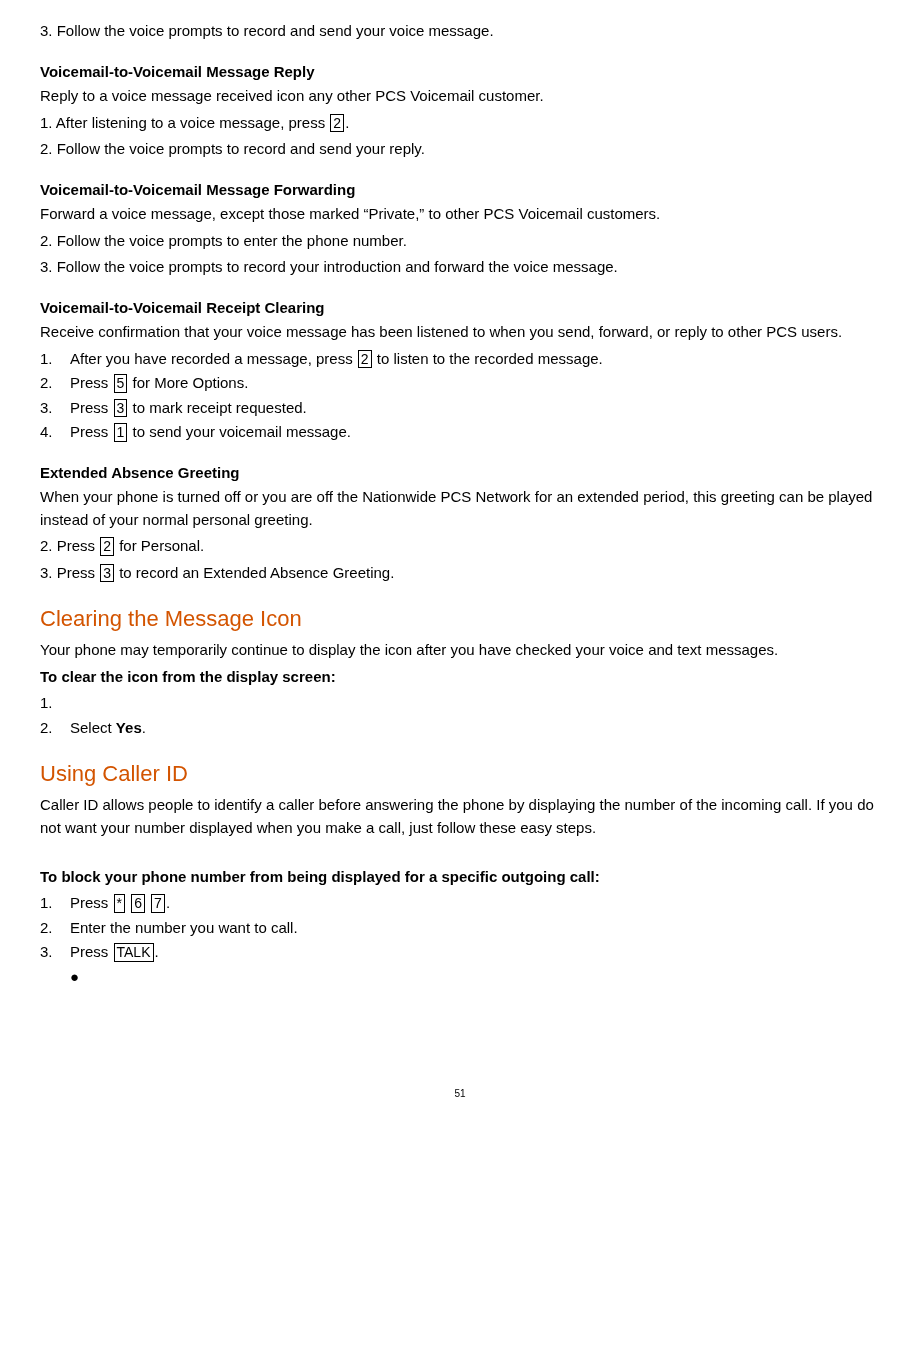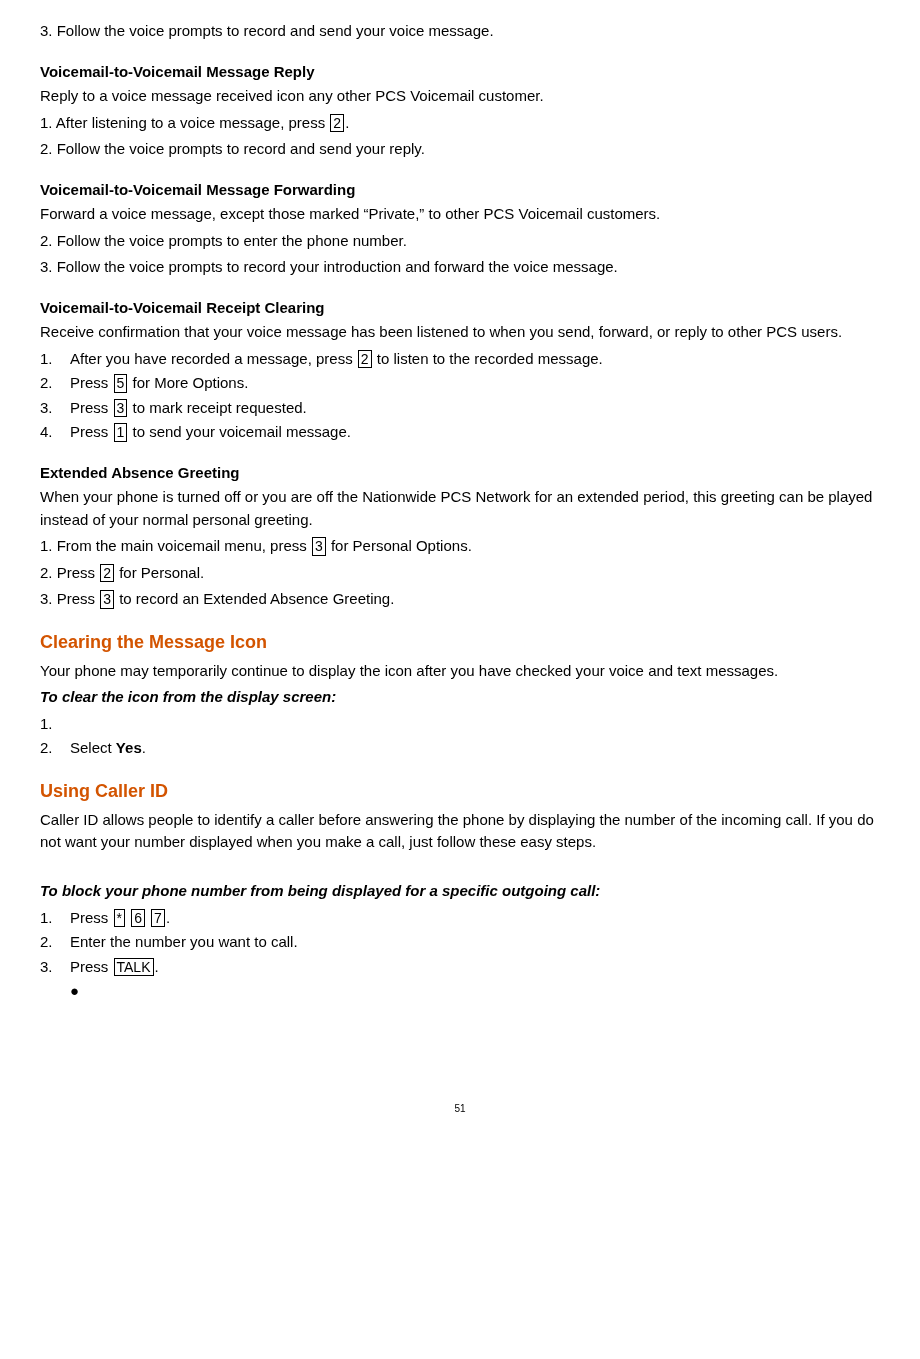--- a/index.html
+++ b/index.html
@@ -20,28 +20,27 @@
       padding: 20px 40px 40px 40px;
     }
     p {
       margin-bottom: 4px;
     }
     .section-heading {
       font-weight: bold;
       margin-bottom: 2px;
     }
     .colored-heading {
-      font-weight: bold;
+      font-weight: normal;
       color: #d35400;
-      font-size: 18px;
+      font-size: 22px;
       margin-bottom: 4px;
     }
     .bold-label {
       font-weight: bold;
-      font-style: italic;
     }
     .boxed {
       display: inline-block;
       border: 1px solid #000;
       padding: 0 2px;
       font-size: 14px;
       line-height: 1.2;
       margin: 0 1px;
     }
     .numbered-item {
@@ -122,23 +121,20 @@
       </span>
     </div>
   </div>
 
   <div style="margin-bottom: 10px;"></div>
 
   <div class="spacing-section">
     <p class="section-heading">Extended Absence Greeting</p>
     <p>When your phone is turned off or you are off the Nationwide PCS Network for an extended period, this greeting can be played instead of your normal personal greeting.</p>
     <p>
-      <span>1. From the main voicemail menu, press </span><span class="boxed">3</span><span> for Personal Options.</span>
-    </p>
-    <p>
       <span>2. Press </span><span class="boxed">2</span><span> for Personal.</span>
     </p>
     <p>
       <span>3. Press </span><span class="boxed">3</span><span> to record an Extended Absence Greeting.</span>
     </p>
   </div>
 
   <div class="spacing-section">
     <p class="colored-heading">Clearing the Message Icon</p>
     <p>Your phone may temporarily continue to display the icon after you have checked your voice and text messages.</p>

